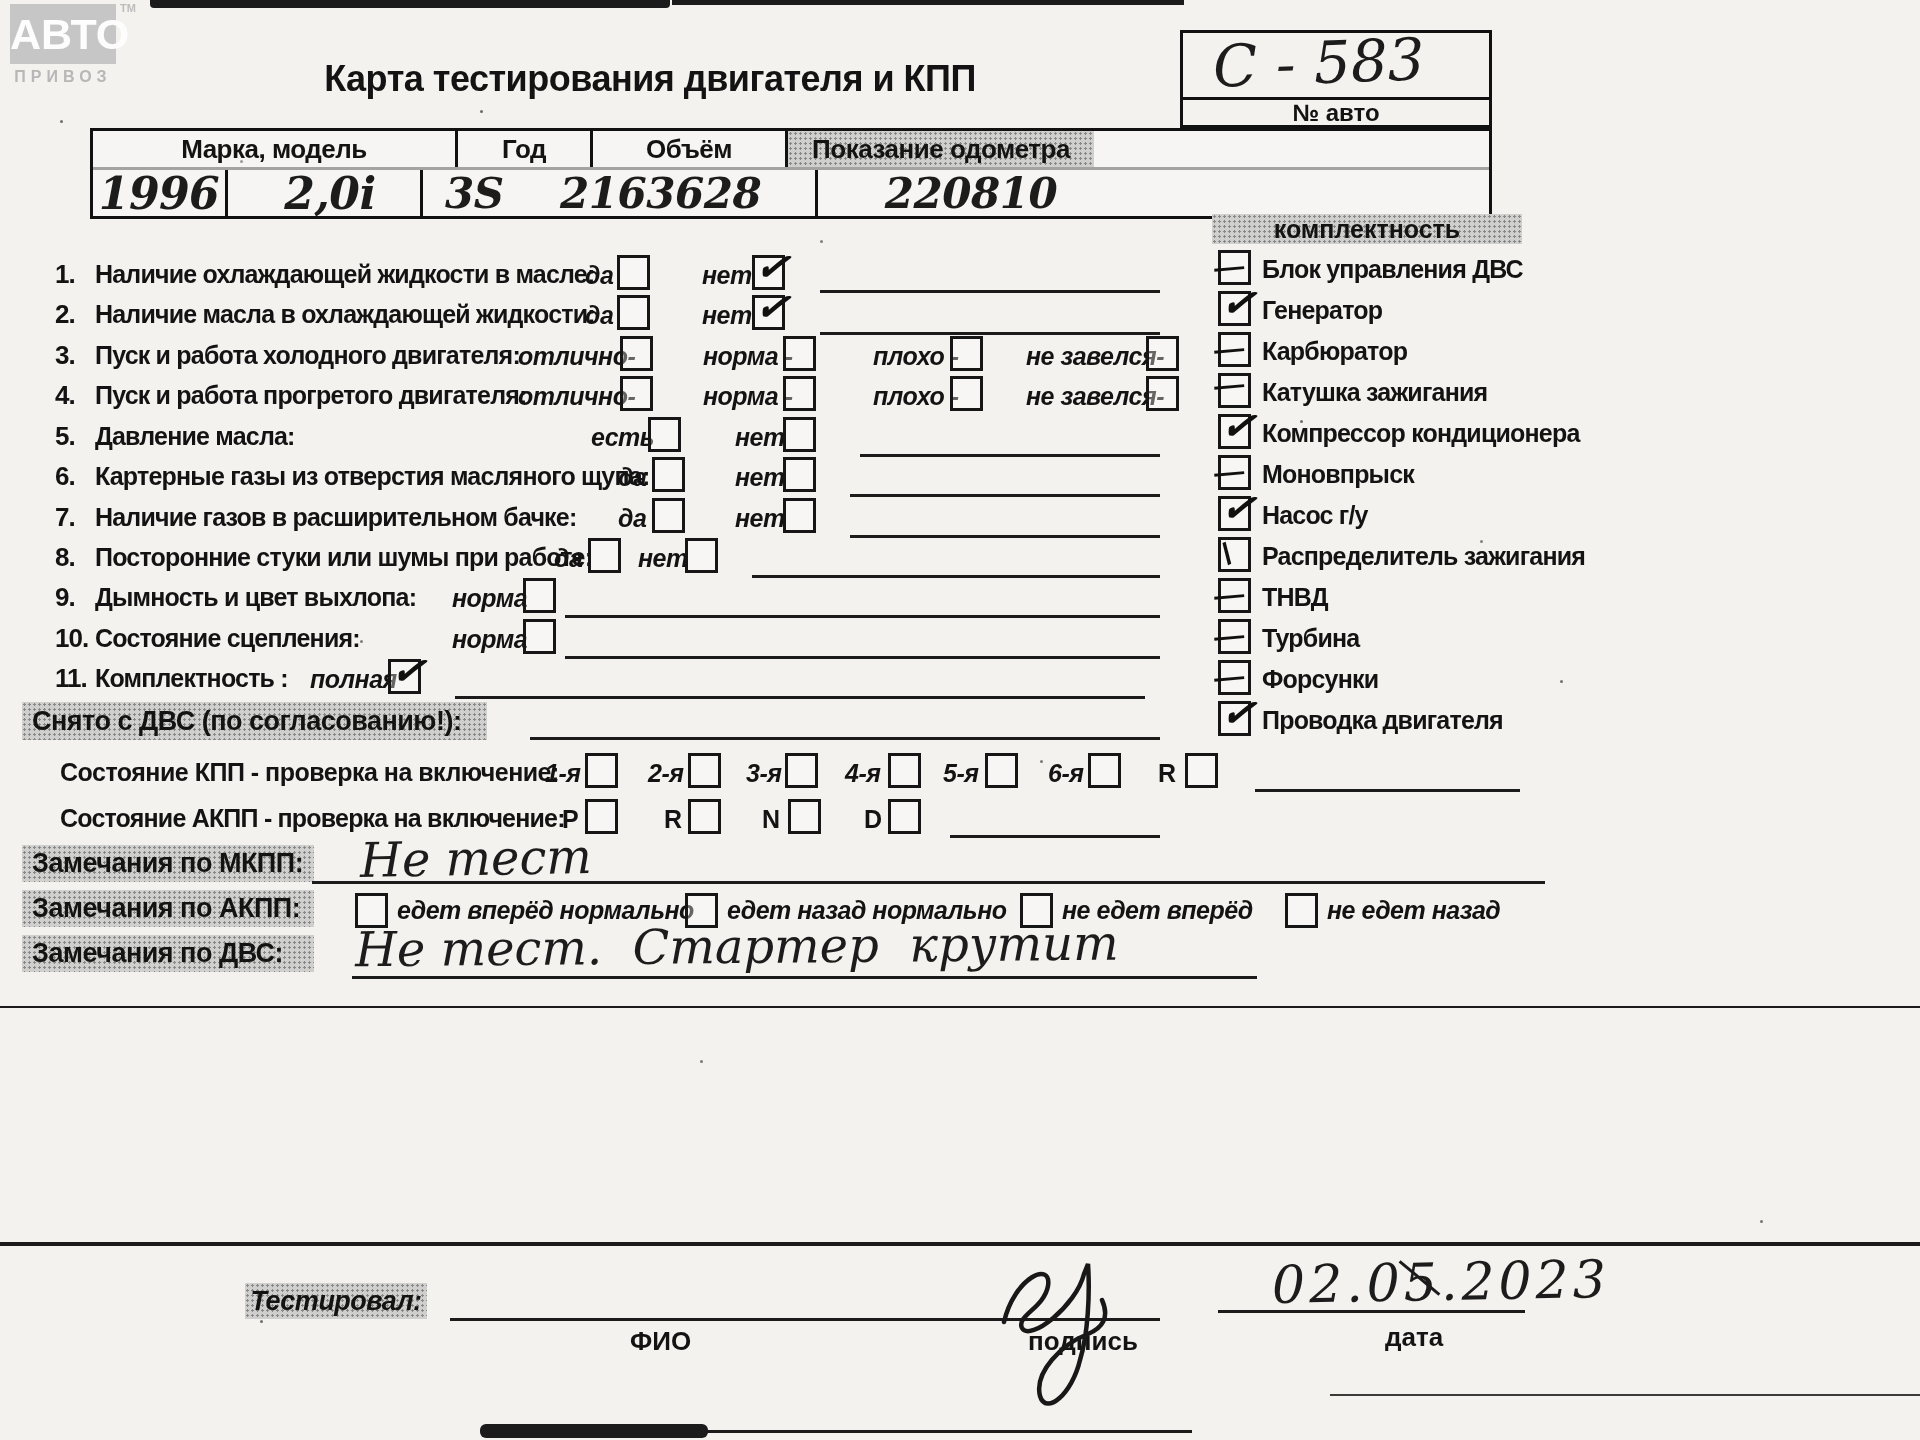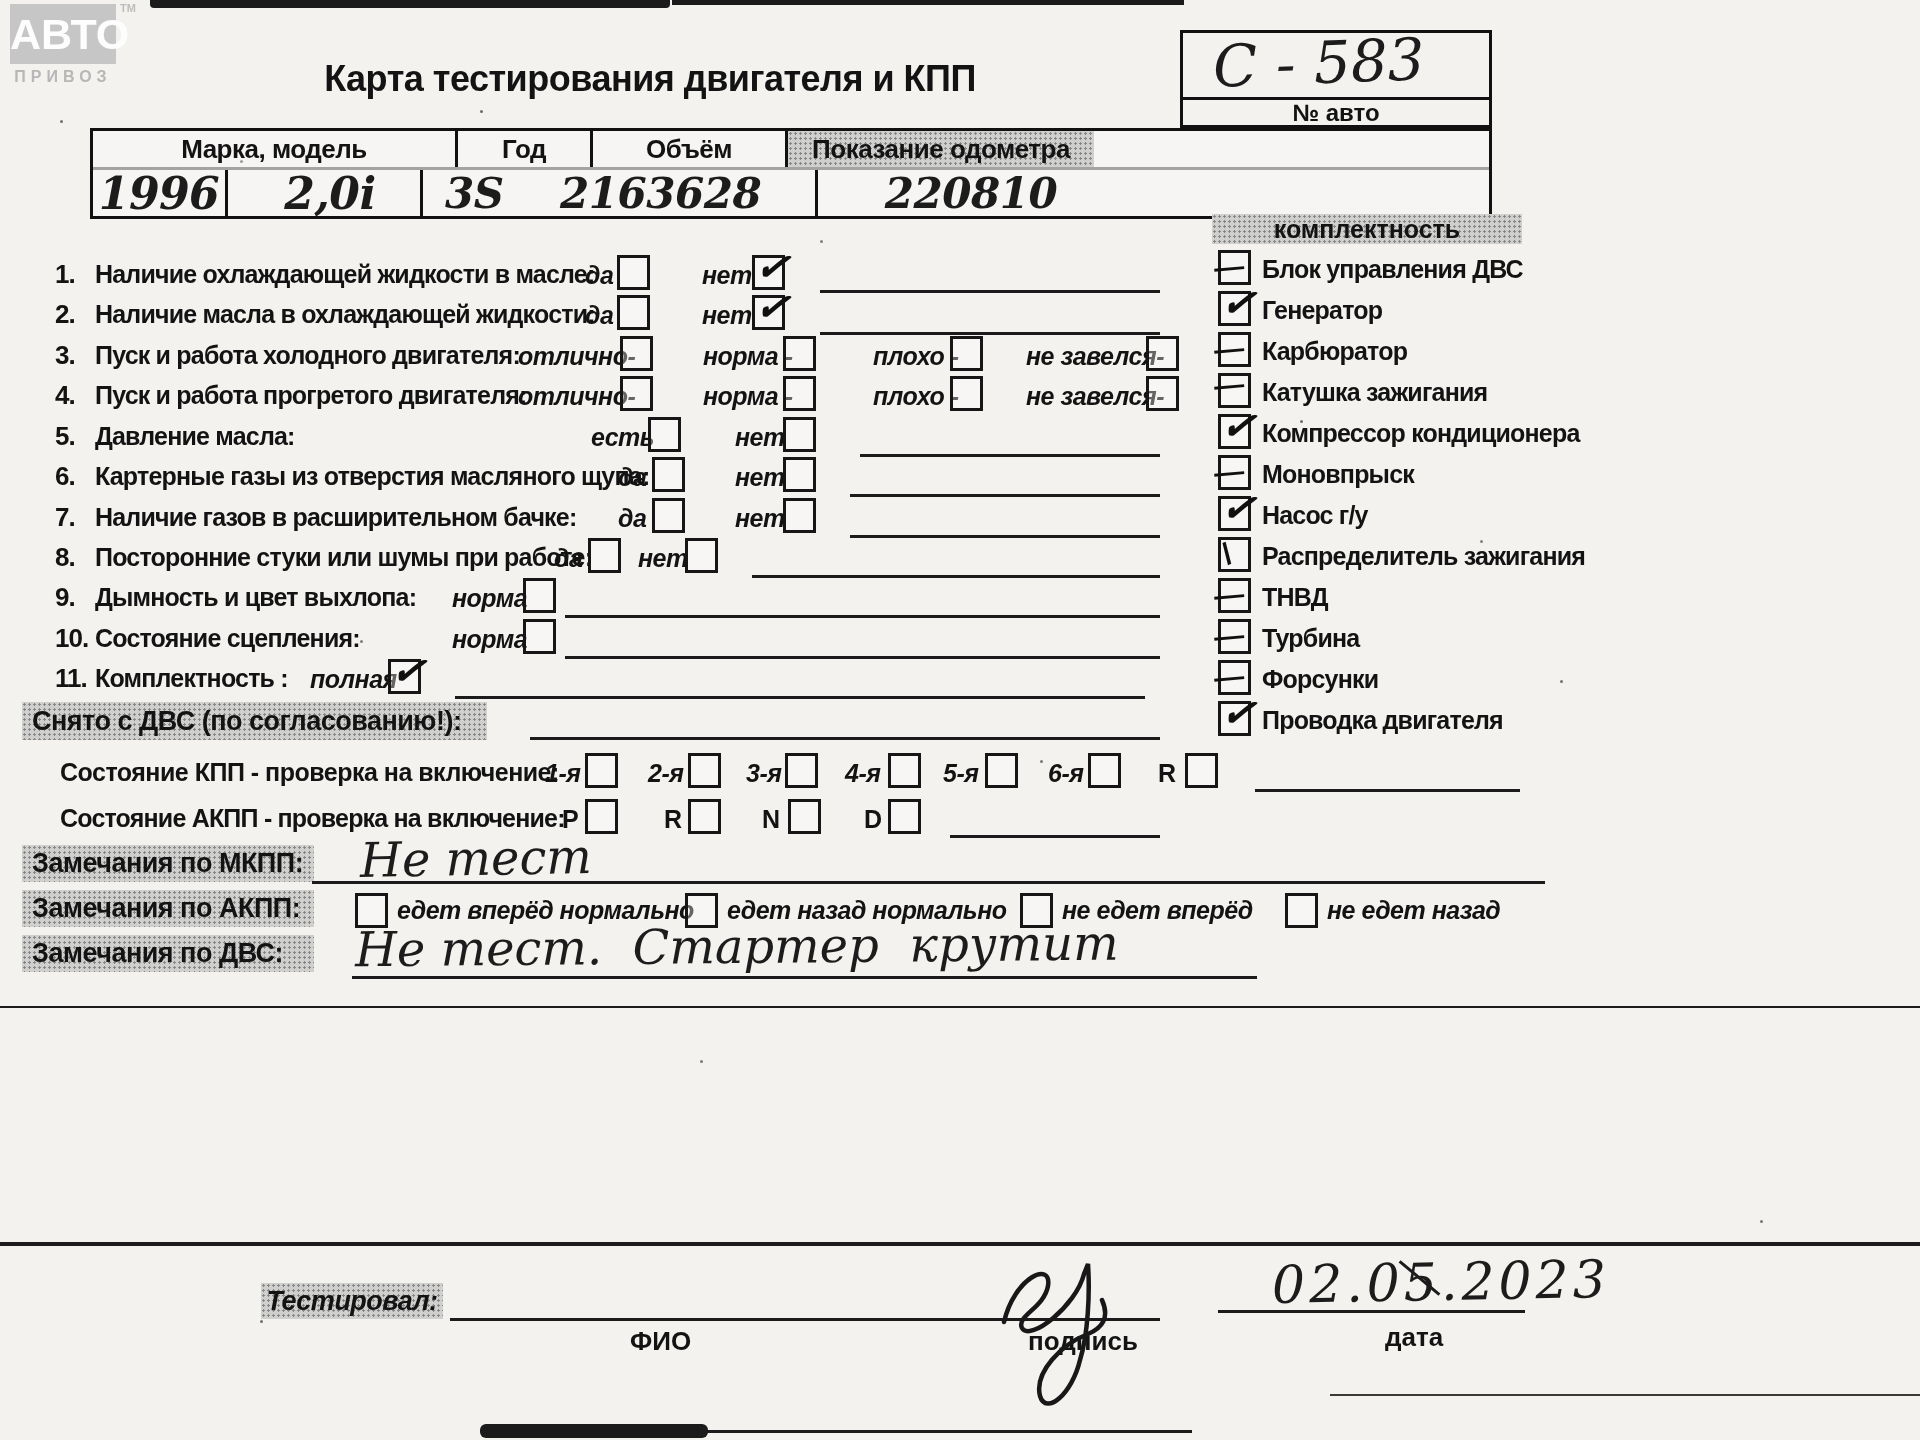--- a/index.html
+++ b/index.html
@@ -372,21 +372,21 @@
     <span class="opt" style="left:1327px;top:3px;">не едет назад</span>
   </div>
 
   <div class="abs halftone glabel" style="left:22px;top:935px;width:292px;height:37px;font-size:27px;">Замечания по ДВС:</div>
   <div class="hw abs" style="left:355px;top:918px;font-size:48px;transform:rotate(-0.5deg);white-space:pre;">Не тест.  Стартер  крутит</div>
   <div class="wline" style="left:352px;top:976px;width:905px;"></div>
 
   <div class="wline" style="left:0;top:1006px;width:1920px;height:2px;"></div>
   <div class="wline" style="left:0;top:1242px;width:1920px;height:4px;"></div>
 
-  <div class="abs halftone glabel i" style="left:261px;top:1283px;width:182px;height:36px;font-size:27px;justify-content:center;">Тестировал:</div>
+  <div class="abs halftone glabel i" style="left:245px;top:1283px;width:182px;height:36px;font-size:27px;justify-content:center;">Тестировал:</div>
   <div class="wline" style="left:450px;top:1318px;width:710px;"></div>
   <div class="abs b" style="left:630px;top:1326px;font-size:26px;">ФИО</div>
   <div class="abs b" style="left:1028px;top:1326px;font-size:26px;">подпись</div>
   <div class="abs" style="left:988px;top:1244px;">
     <svg width="190" height="185" viewBox="0 0 190 185">
       <path d="M16,78 C26,34 64,16 60,42 C56,64 28,72 34,84 C42,98 88,62 96,30 L100,20 C102,50 100,90 92,116 C84,150 58,172 52,152 C46,128 74,100 100,90 C114,84 122,74 114,56" fill="none" stroke="#181818" stroke-width="4.5" stroke-linecap="round"></path>
     </svg>
   </div>
   <div class="hw abs" style="left:1272px;top:1252px;font-size:52px;letter-spacing:4px;transform:rotate(-1deg);">02.05.2023</div>
   <div class="wline" style="left:1218px;top:1310px;width:307px;"></div>

